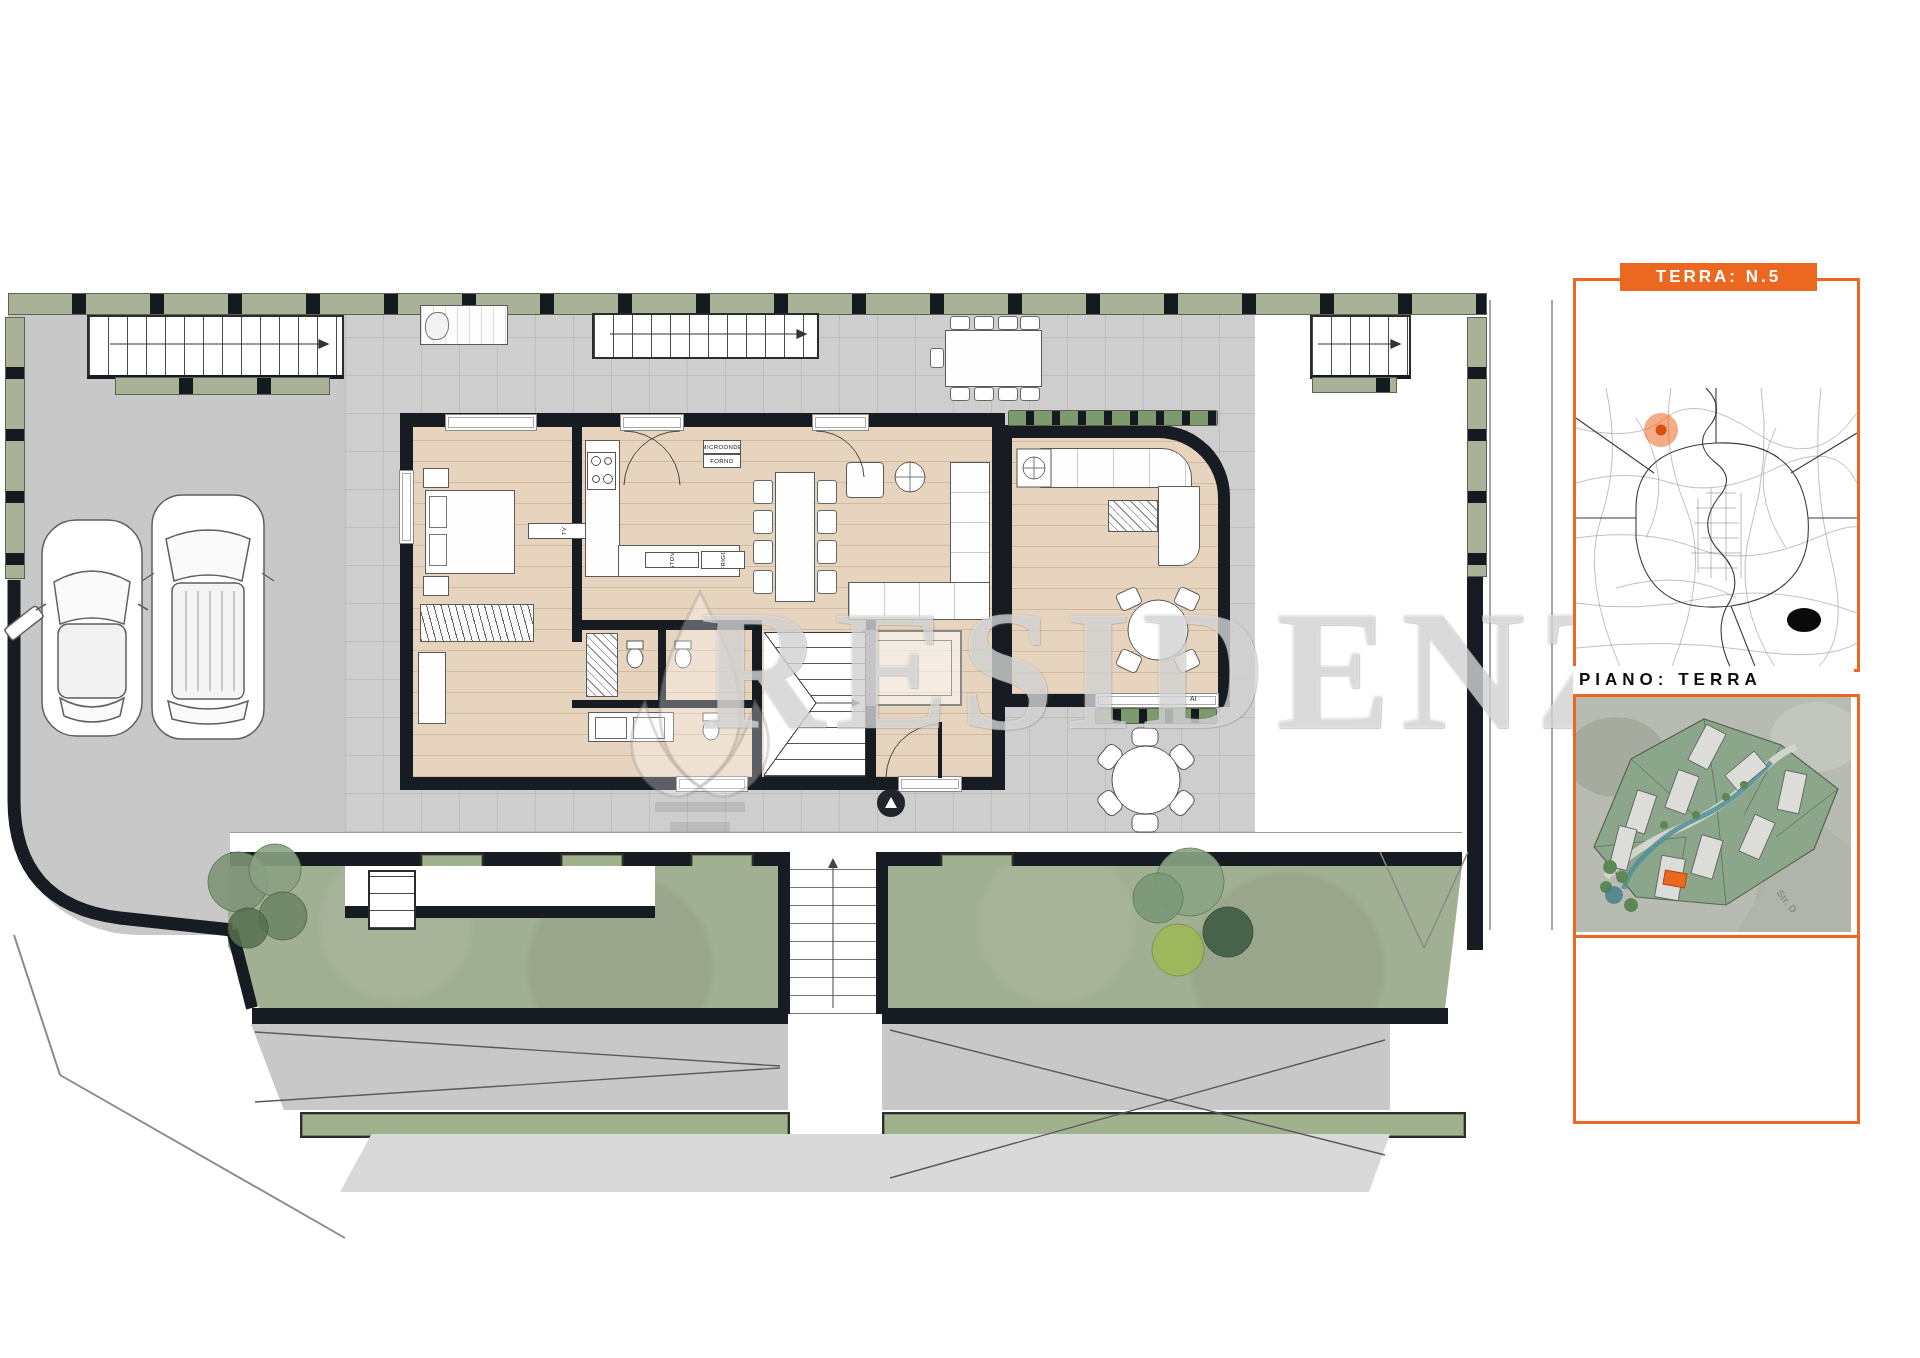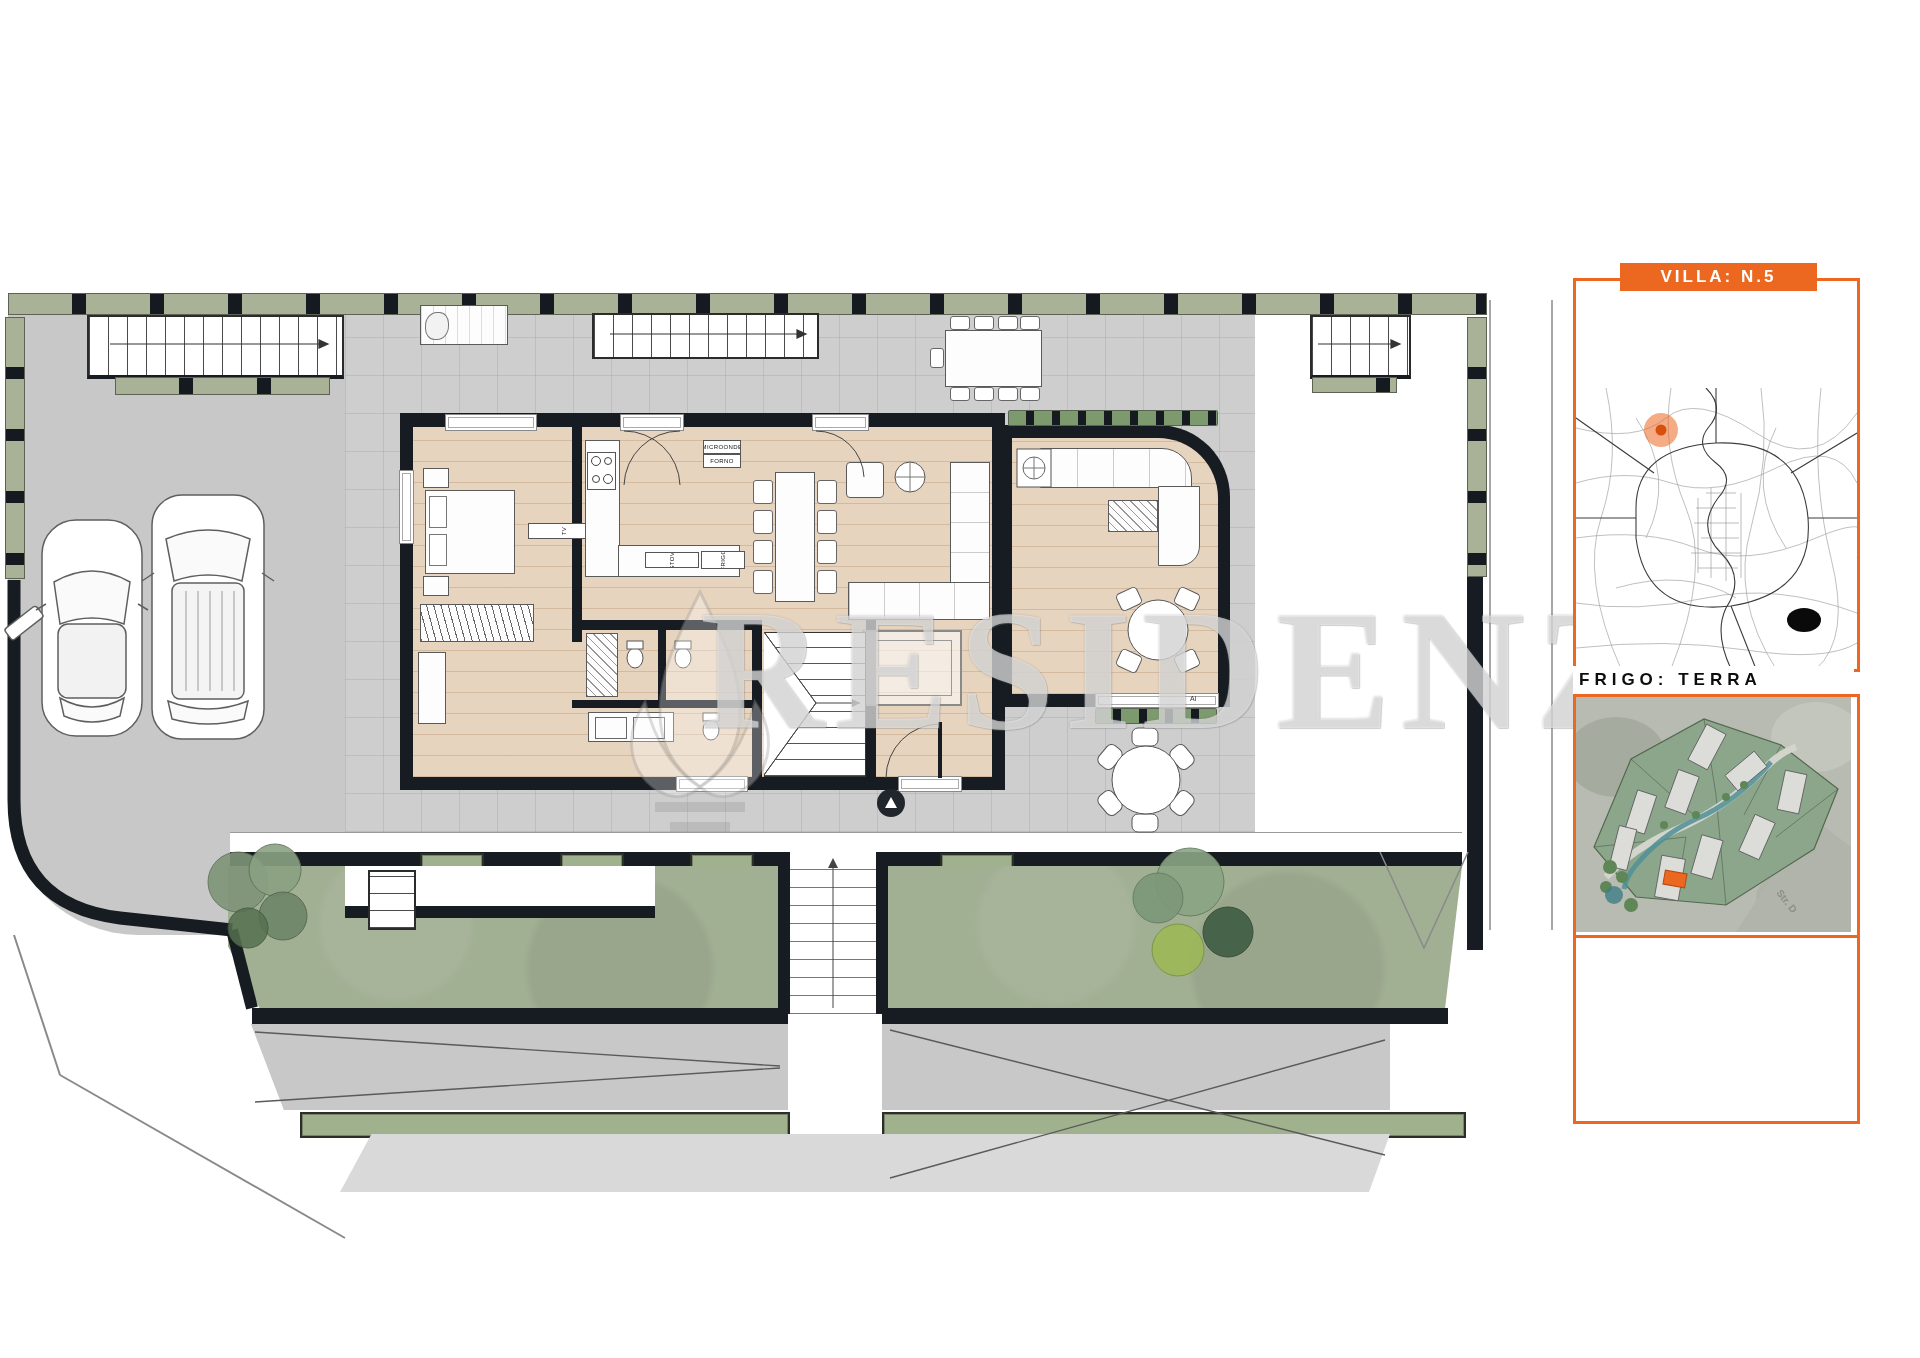--- a/index.html
+++ b/index.html
@@ -341,25 +341,25 @@
       <g stroke="#6a6a6a" stroke-width="0.6" opacity="0.75" fill="none">
         <path d="M120 120 h40 M118 135 h45 M125 150 h38 M115 165 h50 M130 105 h30 M122 180 h40"></path>
         <path d="M135 100 v90 M150 98 v95 M165 105 v85 M122 110 v75"></path>
       </g>
       <ellipse cx="228" cy="232" rx="17" ry="12" fill="#0a0a0a"></ellipse>
       <circle cx="85" cy="42" r="17" fill="#ec671f" opacity="0.55"></circle>
       <circle cx="85" cy="42" r="5.5" fill="#d8500d"></circle>
     </svg>
   </div>
   <div class="abs banner" style="left:1620px;top:263px;width:197px;height:28px;">
-    <span>VILLA: N.5</span>
+    <span>TERRA: N.5</span>
   </div>
 
   <div class="abs floorlab" style="left:1573px;top:666px;width:281px;height:28px;background:#fff;padding-left:6px;box-sizing:border-box;">
-    <span>FRIGO: TERRA</span>
+    <span>PIANO: TERRA</span>
   </div>
 
   <div class="abs pbox" style="left:1573px;top:694px;width:281px;height:241px;">
     <svg style="position:absolute;left:0;top:0;" width="275" height="235" viewBox="0 0 275 235">
       <rect width="275" height="235" fill="#b7bbb1"></rect>
       <ellipse cx="40" cy="60" rx="50" ry="40" fill="#a6aba0"></ellipse>
       <ellipse cx="240" cy="40" rx="45" ry="35" fill="#c3c6bd"></ellipse>
       <ellipse cx="235" cy="200" rx="55" ry="30" fill="#aeb3a9"></ellipse>
       <ellipse cx="250" cy="215" rx="28" ry="14" fill="#c9d3d6"></ellipse>
       <path d="M235 120 L275 150 L275 235 L160 235 Z" fill="#b0b4aa"></path>

